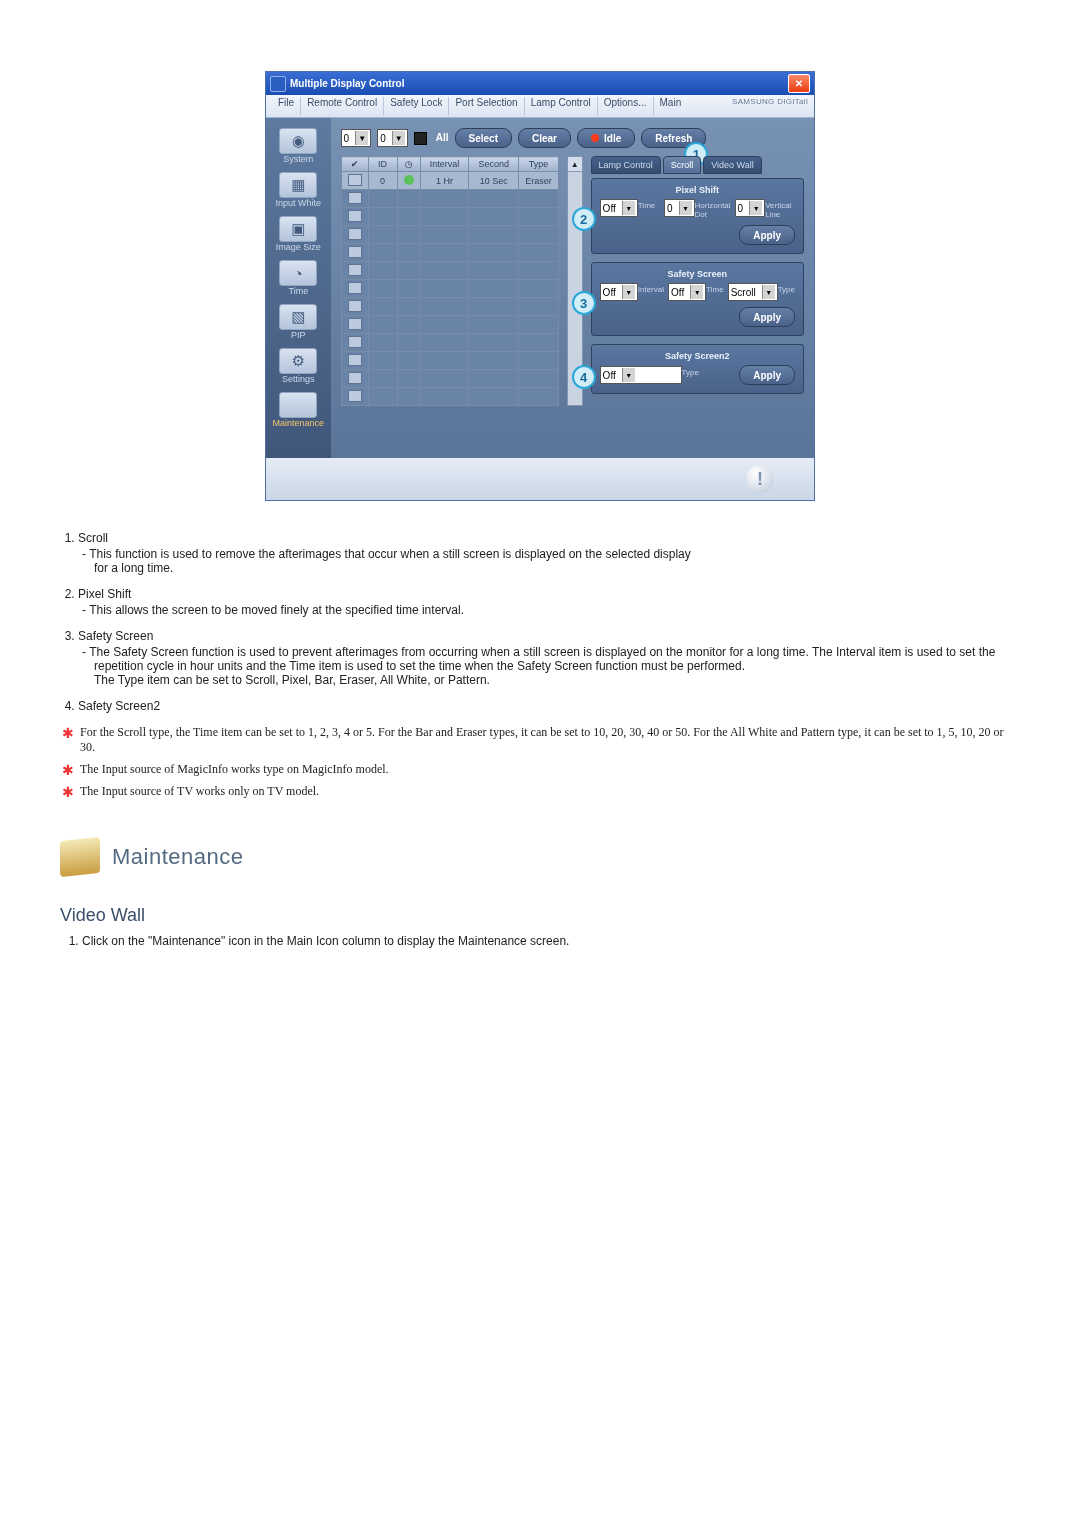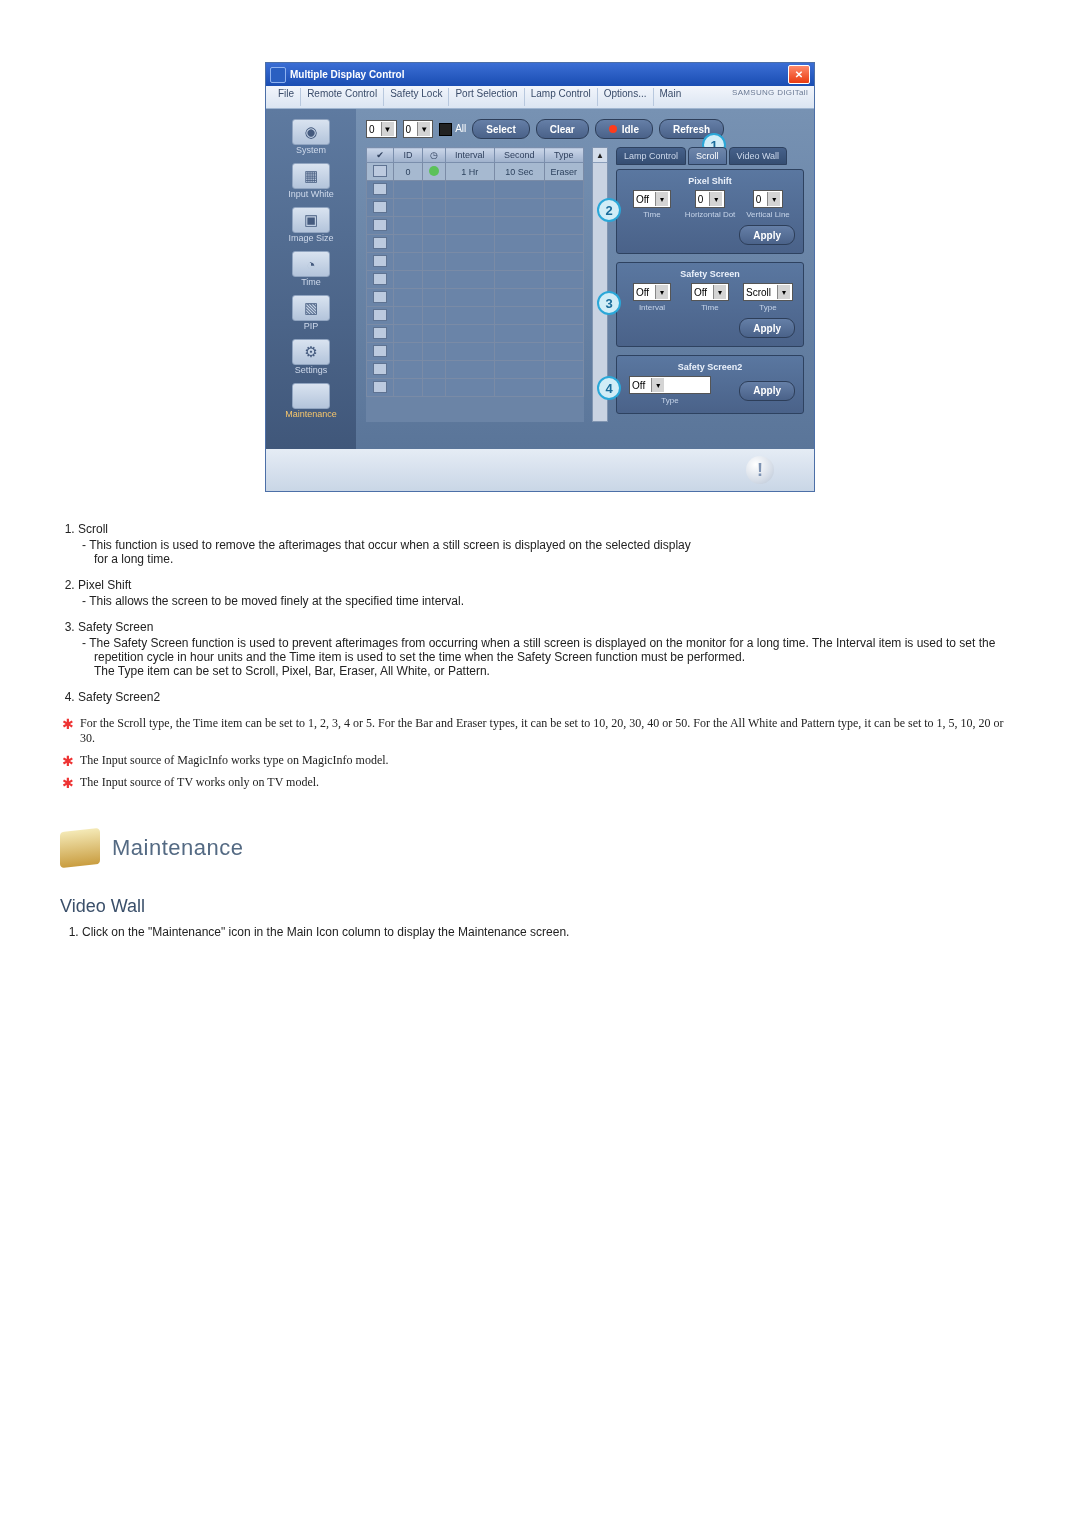--- a/index.html
+++ b/index.html
@@ -1,53 +1,53 @@
 <!DOCTYPE html>
 <html><head>
 <meta charset="utf-8">
 <style>
 body{margin:0;background:#fff;font-family:Verdana,Arial,sans-serif;font-size:12px;color:#222;padding:40px 0 0 0}
-.page{width:960px;margin:7px auto;padding:15px 60px}
+.page{width:960px;margin:16px auto;padding:15px 60px}
 .app-window{width:548px;margin:0 auto 30px auto;border:1px solid #4c6fa7;background:linear-gradient(#d7e2ef,#c3d4e8);font-size:10px}
 .title-bar{height:19px;background:linear-gradient(#3b6ed5,#1a4db2);color:#fff;font-weight:bold;padding:2px 4px;display:flex;align-items:center;justify-content:space-between}
 .title-bar .left{display:flex;align-items:center;gap:4px}
 .title-bar .app-icon{width:14px;height:14px;background:#2a5fc1;border:1px solid #8fb2ef;border-radius:2px}
 .close-btn{width:20px;height:17px;background:linear-gradient(#ff8a6b,#e93a10);border:1px solid #fff;border-radius:2px;display:flex;align-items:center;justify-content:center;color:#fff;font-weight:bold}
 .menu-bar{height:18px;background:linear-gradient(#f2f5fb,#dbe5f2);display:flex;padding:2px 6px;border-bottom:1px solid #9fb5d0}
 .menu-item{padding:0 6px;border-right:1px solid #b8c8de;color:#3a4c6a}
 .brand{margin-left:auto;font-size:8px;color:#6b7a94;letter-spacing:.3px}
 .main-body{display:flex;background:linear-gradient(#7792b3,#5a7599);min-height:340px}
 .sidebar{width:82px;background:linear-gradient(#5e7aa0,#40577a);padding:8px 4px;display:flex;flex-direction:column;gap:4px}
 .sb-item{display:flex;flex-direction:column;align-items:center;color:#ced9eb;font-size:9px;padding:2px 0}
 .sb-item.active{color:#f7c66b}
 .sb-icon{width:36px;height:24px;border:1px solid #91a5c1;border-radius:3px;background:linear-gradient(#d9e3f0,#b3c4db);display:flex;align-items:center;justify-content:center;font-size:15px;color:#445a7e}
 .work{flex:1;padding:10px 10px 14px 10px;position:relative}
 .top-row{display:flex;align-items:center;gap:6px;margin-bottom:8px}
 .drop{height:16px;background:#fff;color:#000;border:1px solid #555;display:inline-flex;align-items:center;padding:0 2px;font-size:10px}
 .drop .arrow{width:12px;height:14px;background:#d4d4d4;border-left:1px solid #888;margin-left:6px;display:flex;align-items:center;justify-content:center;font-size:8px}
-.check-all{display:flex;align-items:flex-start;gap:3px;color:#fff;font-weight:normal}
+.check-all{display:flex;align-items:flex-start;gap:9px;color:#fff;font-weight:bold}
 .btn{height:18px;background:linear-gradient(#657fa7,#4a6289);border:1px solid #2d3e59;color:#fff;border-radius:9px;padding:0 13px;display:flex;align-items:center;font-weight:bold}
 .btn.idle::before{content:"";width:8px;height:8px;border-radius:50%;background:#ff3c1c;margin-right:5px}
 .grid-wrap{display:flex;gap:8px}
 .grid{flex:0 0 218px;background:#6b84a6}
 .grid table{border-collapse:collapse;width:100%}
 .grid th{background:linear-gradient(#cad6e9,#9fb1cc);color:#2e3f5c;font-weight:normal;font-size:9px;border:1px solid #7a8eac;padding:2px 3px;text-align:center}
 .grid td{border:1px solid #7a8ba6;height:15px;text-align:center;color:#c9d8ed;font-size:9px;background:#6a84a8}
 .grid tr.active td{background:#a6b9d0;color:#2d425e}
 .cell-check{width:12px;height:10px;display:inline-block;background:#bccadf;border:1px solid #5e7291}
 .scroll-stub{width:14px;background:#c9d3e2;border:1px solid #8195b1}
 .scroll-stub .up{height:14px;background:#d3ddeb;border-bottom:1px solid #8a9ebb;display:flex;align-items:center;justify-content:center;font-size:8px}
 .right-pane{flex:1}
 .tabs{display:flex;gap:2px;margin-bottom:4px;position:relative}
 .tab{padding:3px 7px;border:1px solid #2e4260;border-radius:4px 4px 0 0;background:linear-gradient(#46618a,#354e72);color:#cdd9ec;font-size:9px}
 .tab.active{background:linear-gradient(#6e86aa,#55709a);color:#fff}
 .panel{background:linear-gradient(#5a77a0,#4a6289);border:1px solid #2e4260;border-radius:3px;padding:6px 8px 8px 8px;margin-bottom:8px}
 .panel .label{color:#eaf1fb;font-size:9px;font-weight:bold;text-align:center;margin-bottom:4px}
 .panel .row{display:flex;gap:4px}
-.panel .field{flex:1;display:flex;flex-direction:column;align-items:center}
+.panel .field{flex:1;display:flex;flex-direction:row;}
 .panel .sublabel{font-size:8px;color:#c6d4e9;margin-top:2px}
 .apply-row{display:flex;justify-content:flex-end;margin-top:6px}
 .callout{position:absolute;width:20px;height:20px;border:2px solid #2aa7d8;border-radius:50%;background:#d1edf7;color:#1a6c9a;font-weight:bold;display:flex;align-items:center;justify-content:center;font-size:13px;left:-20px}
 .status-bar{height:42px;background:linear-gradient(#e5ecf5,#c9d6e6);display:flex;justify-content:flex-end;align-items:center;padding:0 40px}
 .info-icon{width:28px;height:28px;border-radius:50%;background:radial-gradient(circle at 35% 30%,#fff,#d7dee8 60%,#b7c3d4);display:flex;align-items:center;justify-content:center;color:#7e93b3;font-size:18px;font-weight:bold}
 
 ol.notes{list-style:decimal;padding-left:18px;margin:10px 0 0 0}
 ol.notes>li{margin-bottom:12px}
 ul.sub{list-style:none;padding-left:16px;margin:2px 0}
 ul.sub>li::before{content:"- ";margin-left:-12px}

